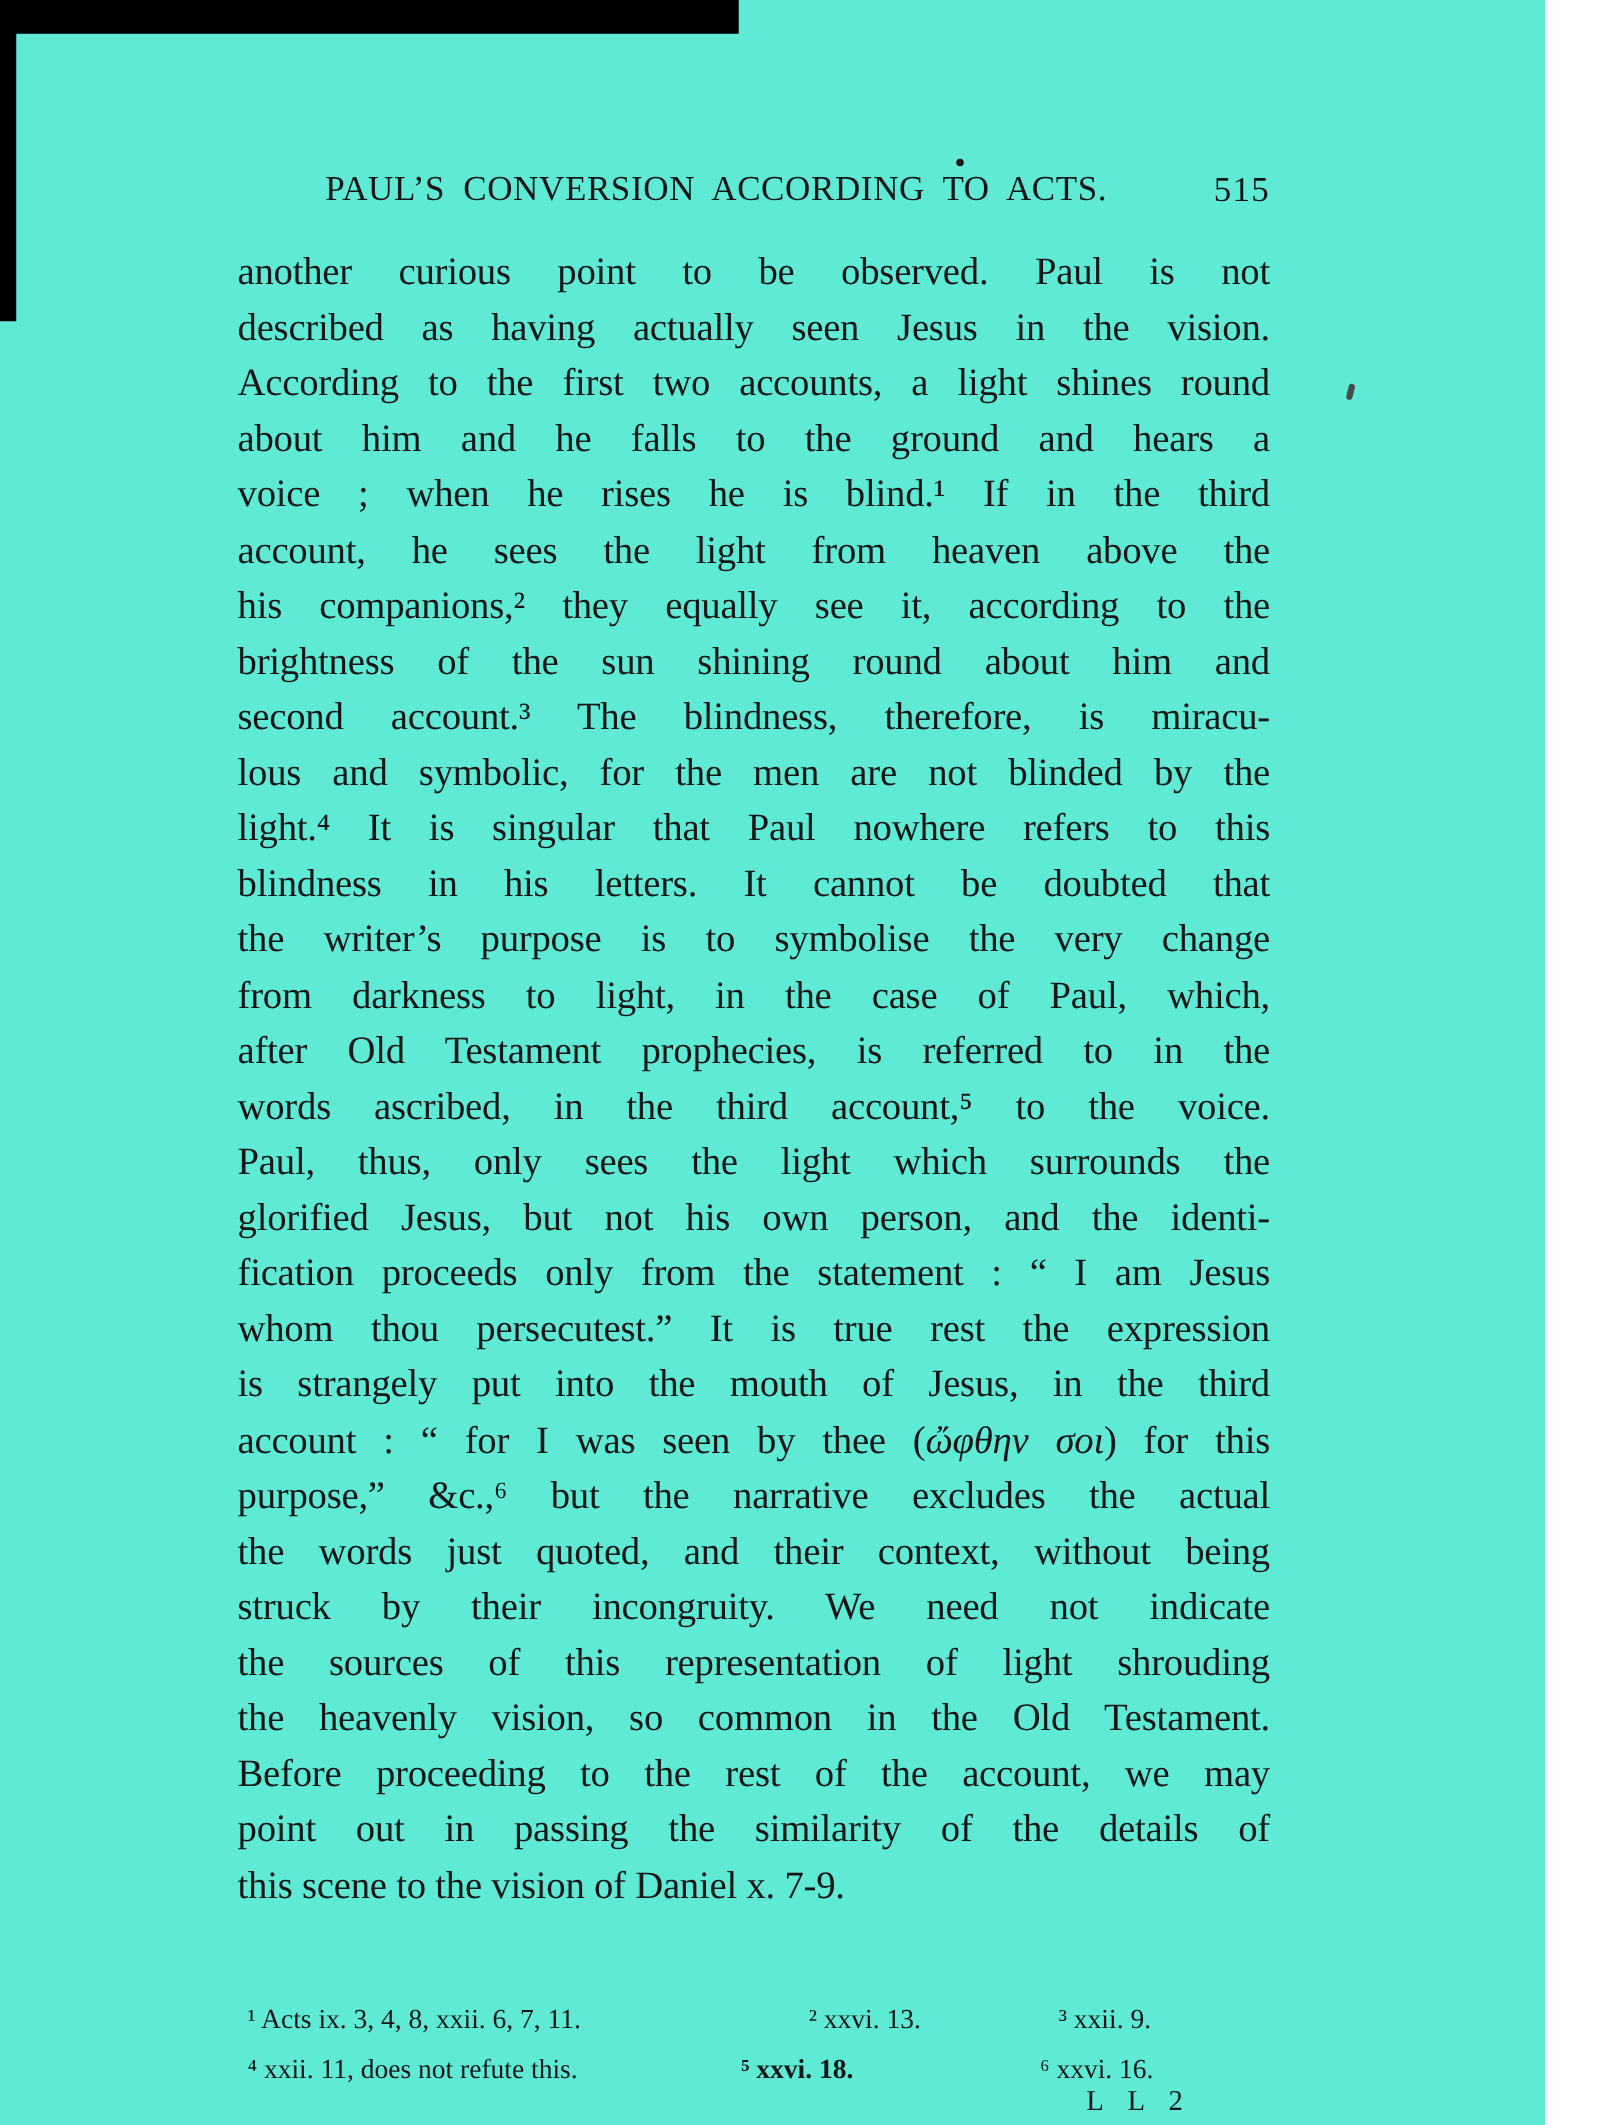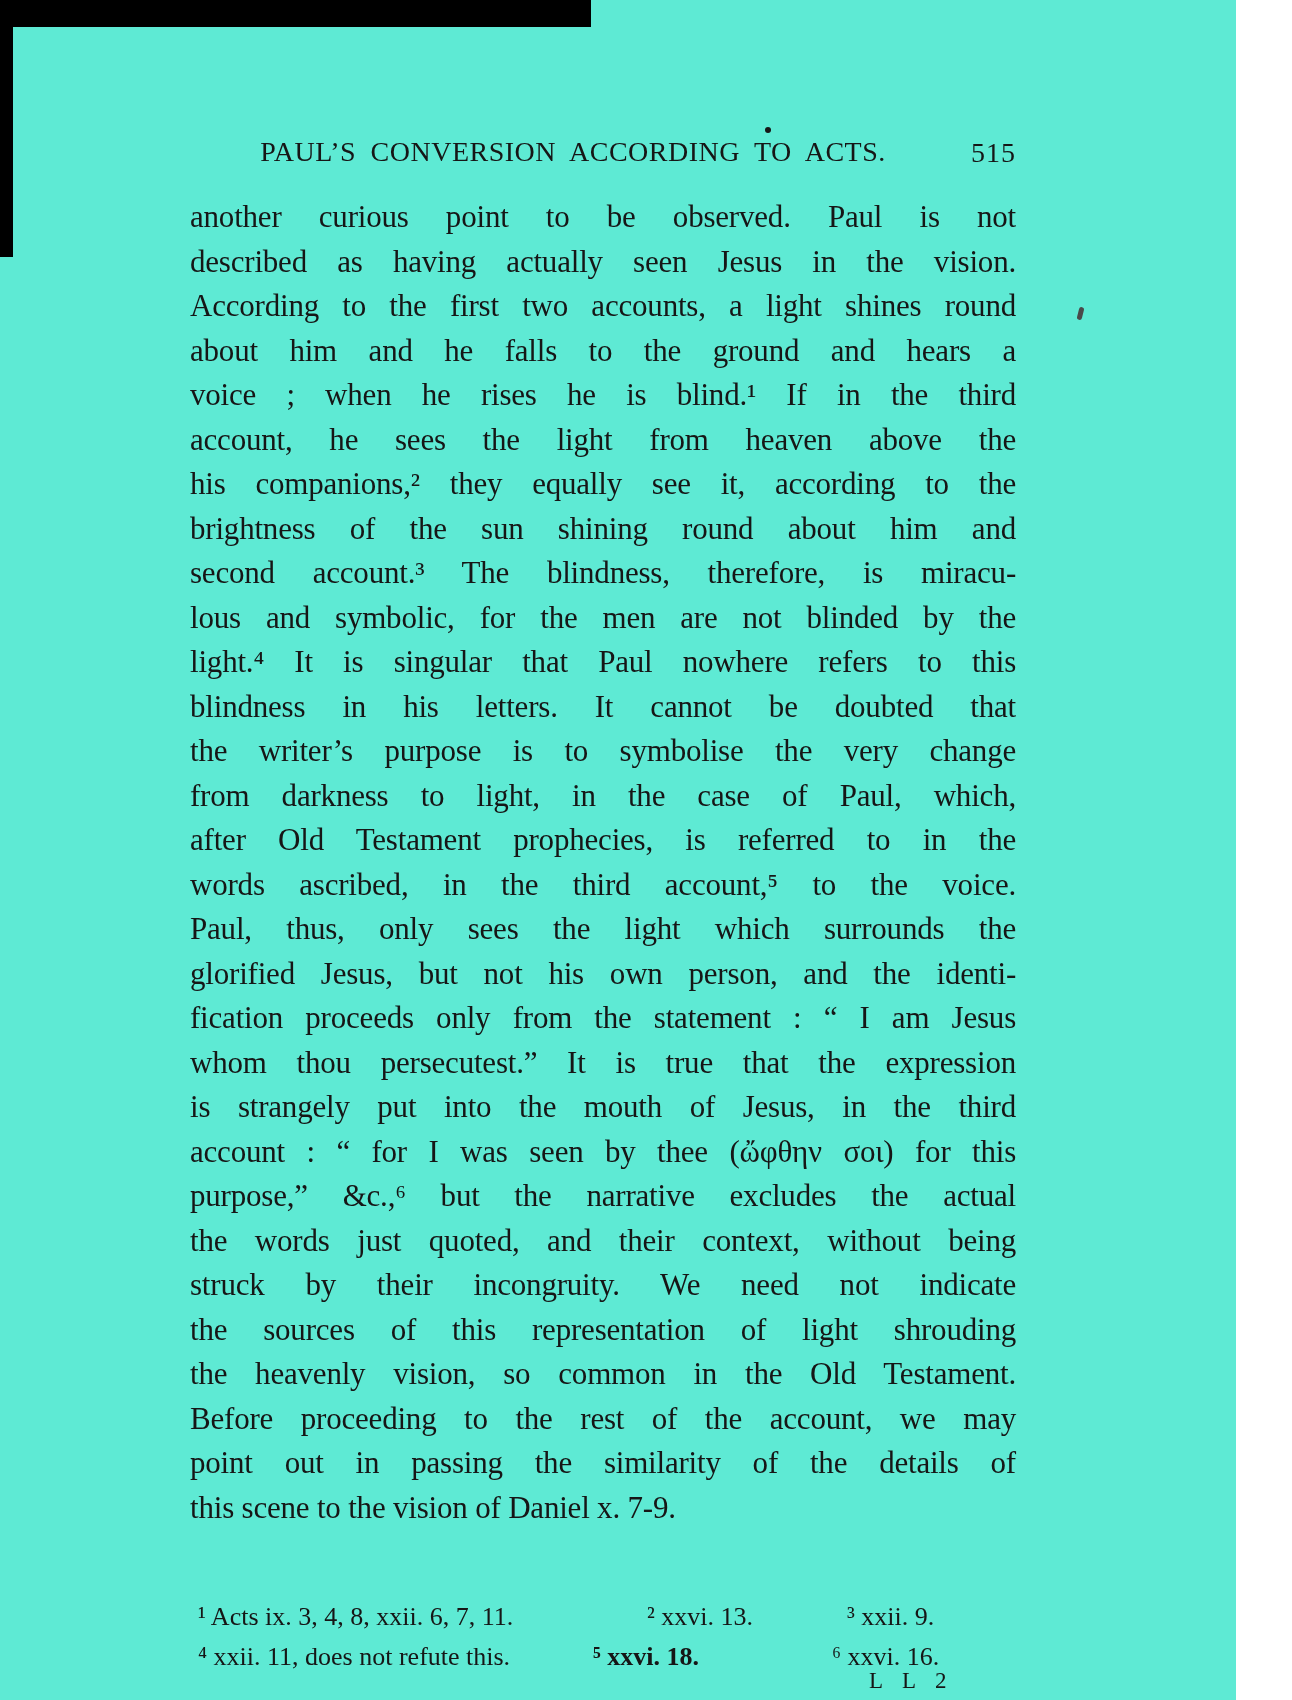--- a/index.html
+++ b/index.html
@@ -30,24 +30,24 @@
   }
   .rh-num { position: absolute; right: 0; top: 1px; font-size: 28px; letter-spacing: 1px; }
 
   
   .body-text {
     position: absolute; left: 190px; top: 195px; width: 826px;
     font-size: 31px; line-height: 44.5px; letter-spacing: -0.2px;
   }
   .line { text-align: justify; text-align-last: justify; height: 44.5px; white-space: normal; }
   .line.last { text-align-last: left; }
-  .gk { }
+  .gk { font-style: italic; }
 
   
-  .fn { position: absolute; font-size: 26px; white-space: nowrap; }
+  .fn { position: absolute; font-size: 22px; white-space: nowrap; }
   .fn0 { left: 198px; top: 1602px; }
   .fn1 { left: 647px; top: 1602px; }
   .fn2 { left: 847px; top: 1602px; }
   .fn3 { left: 198px; top: 1642px; }
   .fn4 { left: 593px; top: 1642px; font-weight: bold; }
   .fn5 { left: 832px; top: 1642px; }
 
   
   .signature { position: absolute; left: 869px; top: 1668px; font-size: 23px; letter-spacing: 7px; white-space: nowrap; }
 </style>
@@ -79,21 +79,21 @@
       <div class="line">lous and symbolic, for the men are not blinded by the</div>
       <div class="line">light.⁴  It is singular that Paul nowhere refers to this</div>
       <div class="line">blindness in his letters.  It cannot be doubted that</div>
       <div class="line">the writer’s purpose is to symbolise the very change</div>
       <div class="line">from darkness to light, in the case of Paul, which,</div>
       <div class="line">after Old Testament prophecies, is referred to in the</div>
       <div class="line">words ascribed, in the third account,⁵ to the voice.</div>
       <div class="line">Paul, thus, only sees the light which surrounds the</div>
       <div class="line">glorified Jesus, but not his own person, and the identi-</div>
       <div class="line">fication proceeds only from the statement : “ I am Jesus</div>
-      <div class="line">whom thou persecutest.”  It is true that the expression</div>
+      <div class="line">whom thou persecutest.”  It is true rest the expression</div>
       <div class="line">is strangely put into the mouth of Jesus, in the third</div>
       <div class="line"><span>account : “ for I was seen by thee (</span><span class="gk">ὤφθην σοι</span><span>) for this</span></div>
       <div class="line">purpose,” &amp;c.,⁶ but the narrative excludes the actual</div>
       <div class="line">the words just quoted, and their context, without being</div>
       <div class="line">struck by their incongruity.  We need not indicate</div>
       <div class="line">the sources of this representation of light shrouding</div>
       <div class="line">the heavenly vision, so common in the Old Testament.</div>
       <div class="line">Before proceeding to the rest of the account, we may</div>
       <div class="line">point out in passing the similarity of the details of</div>
       <div class="line last">this scene to the vision of Daniel x. 7-9.</div>

